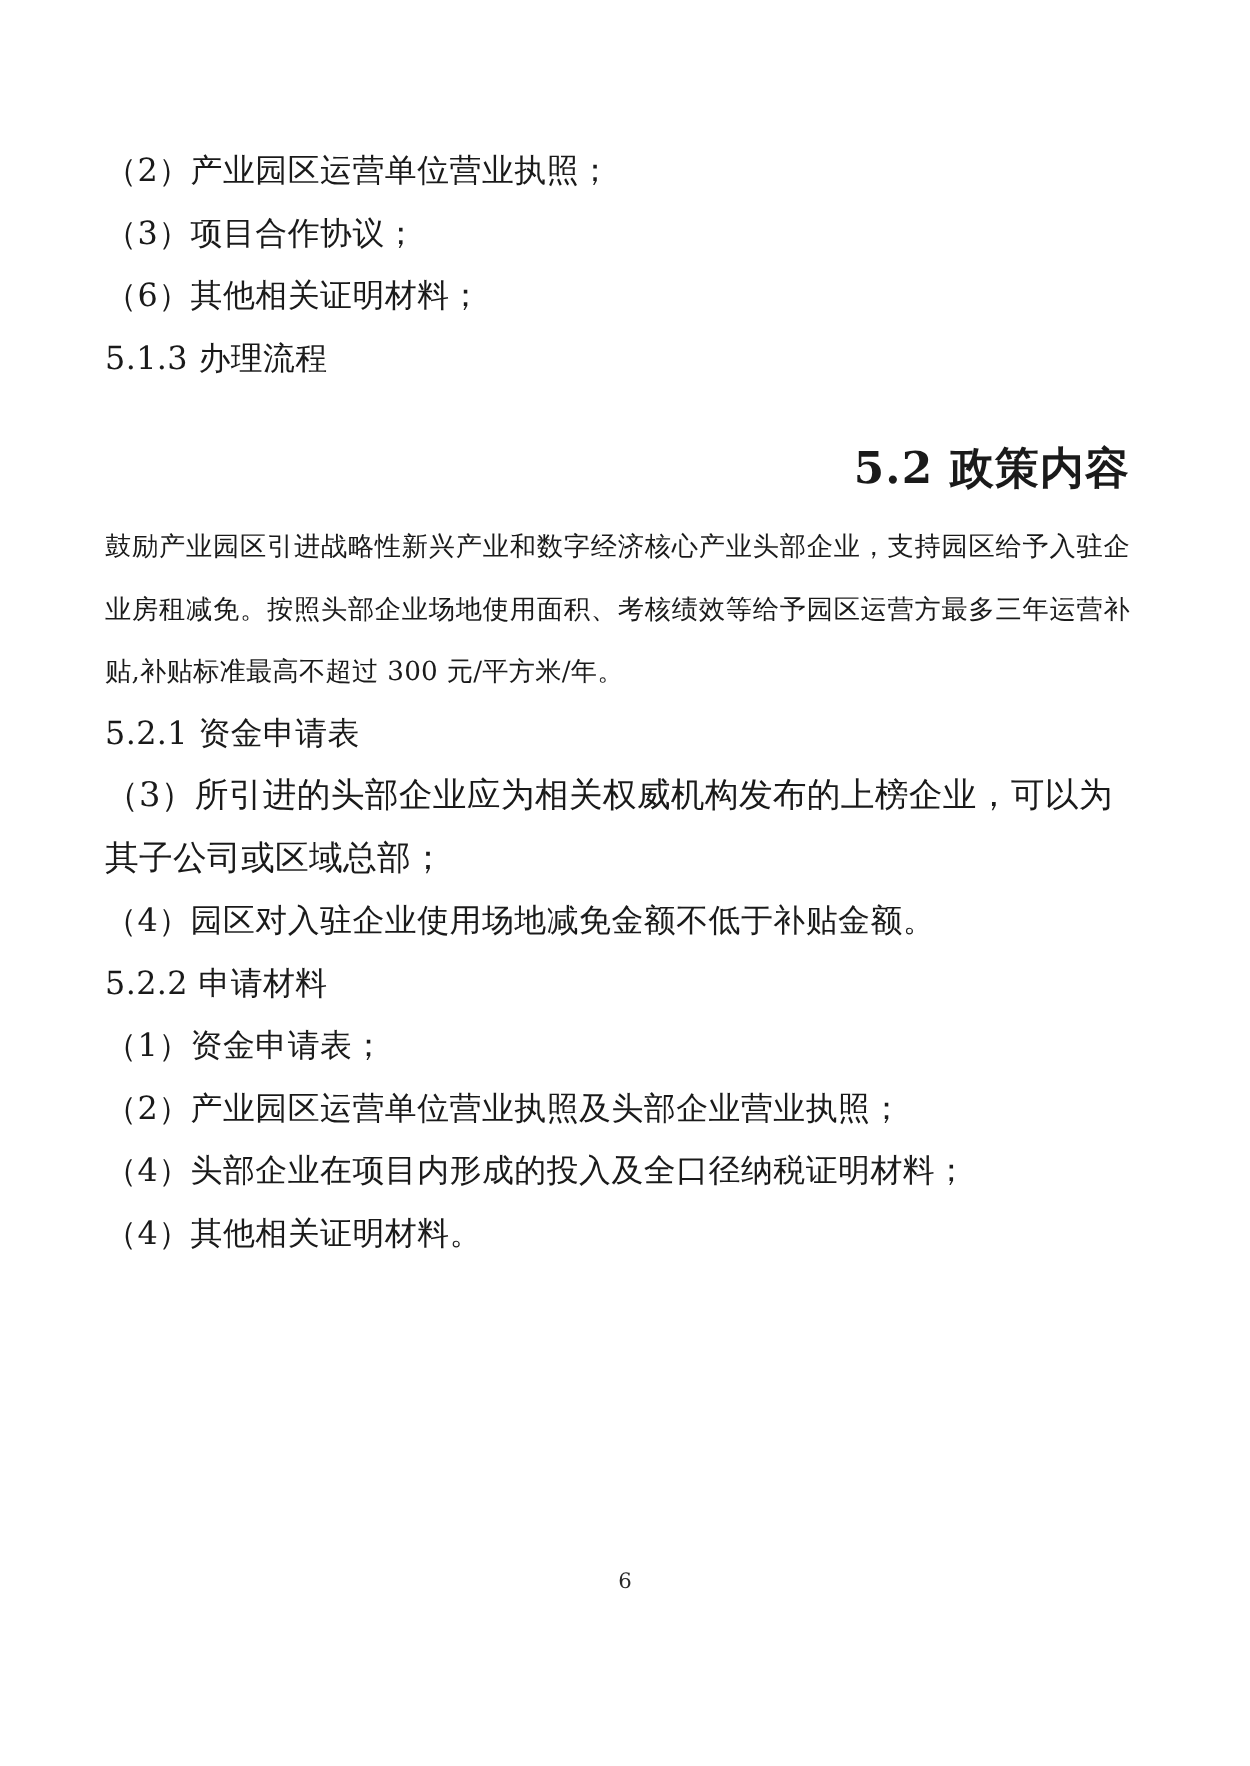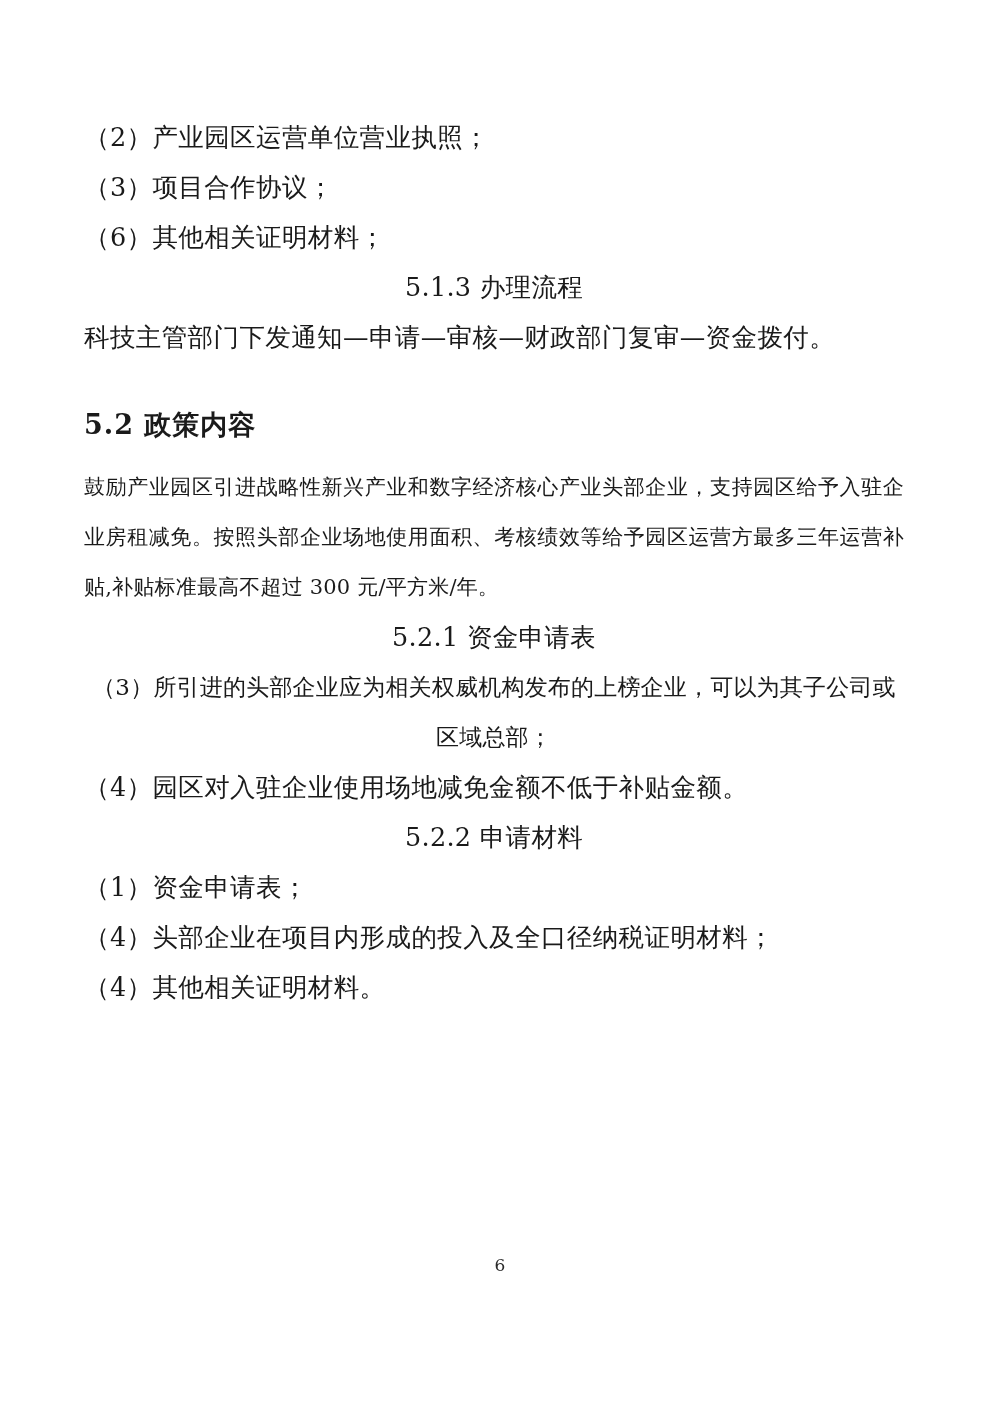--- a/index.html
+++ b/index.html
@@ -36,46 +36,45 @@
   .line {
     font-size: 25.5px;
     line-height: 50px;
     letter-spacing: 0.4px;
     white-space: nowrap;
   }
   .heading-sub {
     font-size: 25.5px;
     line-height: 50px;
     letter-spacing: 0.3px;
-    text-align: center;
   }
   .heading-main {
-    font-size: 27px;
+    font-size: 35px;
     line-height: 50px;
     font-weight: bold;
     letter-spacing: 1px;
+    text-align: right;
   }
   .gap-before {
     margin-top: 38px;
   }
   .gap-after {
     margin-bottom: 12px;
   }
   .para {
     font-size: 21px;
     line-height: 50px;
     letter-spacing: 0.2px;
     text-align: justify;
     text-justify: inter-ideograph;
   }
   .wrap2 {
-    font-size: 23px;
+    font-size: 27px;
     line-height: 50px;
     letter-spacing: 0.2px;
-    text-align: center;
   }
   .pagenum {
     position: absolute;
     left: 0;
     top: 1255px;
     width: 1000px;
     text-align: center;
     font-size: 17px;
     font-family: "DejaVu Serif", "Liberation Serif", serif;
     color: #2a2a2a;
@@ -85,31 +84,31 @@
 <body>
 
 <div class="page">
   <div class="content">
 
     <p class="line">（2）产业园区运营单位营业执照；</p>
     <p class="line">（3）项目合作协议；</p>
     <p class="line">（6）其他相关证明材料；</p>
 
     <p class="heading-sub">5.1.3 办理流程</p>
-    <p class="line">科技主管部门下发通知—申请—审核—财政部门复审—资金拨付。</p>
 
     <p class="heading-main gap-before gap-after">5.2 政策内容</p>
 
     <p class="para">鼓励产业园区引进战略性新兴产业和数字经济核心产业头部企业，支持园区给予入驻企业房租减免。按照头部企业场地使用面积、考核绩效等给予园区运营方最多三年运营补贴,补贴标准最高不超过 300 元/平方米/年。</p>
 
     <p class="heading-sub">5.2.1 资金申请表</p>
     <p class="wrap2">（3）所引进的头部企业应为相关权威机构发布的上榜企业，可以为其子公司或区域总部；</p>
     <p class="line">（4）园区对入驻企业使用场地减免金额不低于补贴金额。</p>
 
     <p class="heading-sub">5.2.2 申请材料</p>
     <p class="line">（1）资金申请表；</p>
+    <p class="line">（2）产业园区运营单位营业执照及头部企业营业执照；</p>
     <p class="line">（4）头部企业在项目内形成的投入及全口径纳税证明材料；</p>
     <p class="line">（4）其他相关证明材料。</p>
 
   </div>
 
   <div class="pagenum">6</div>
 </div>
 
 </body></html>

